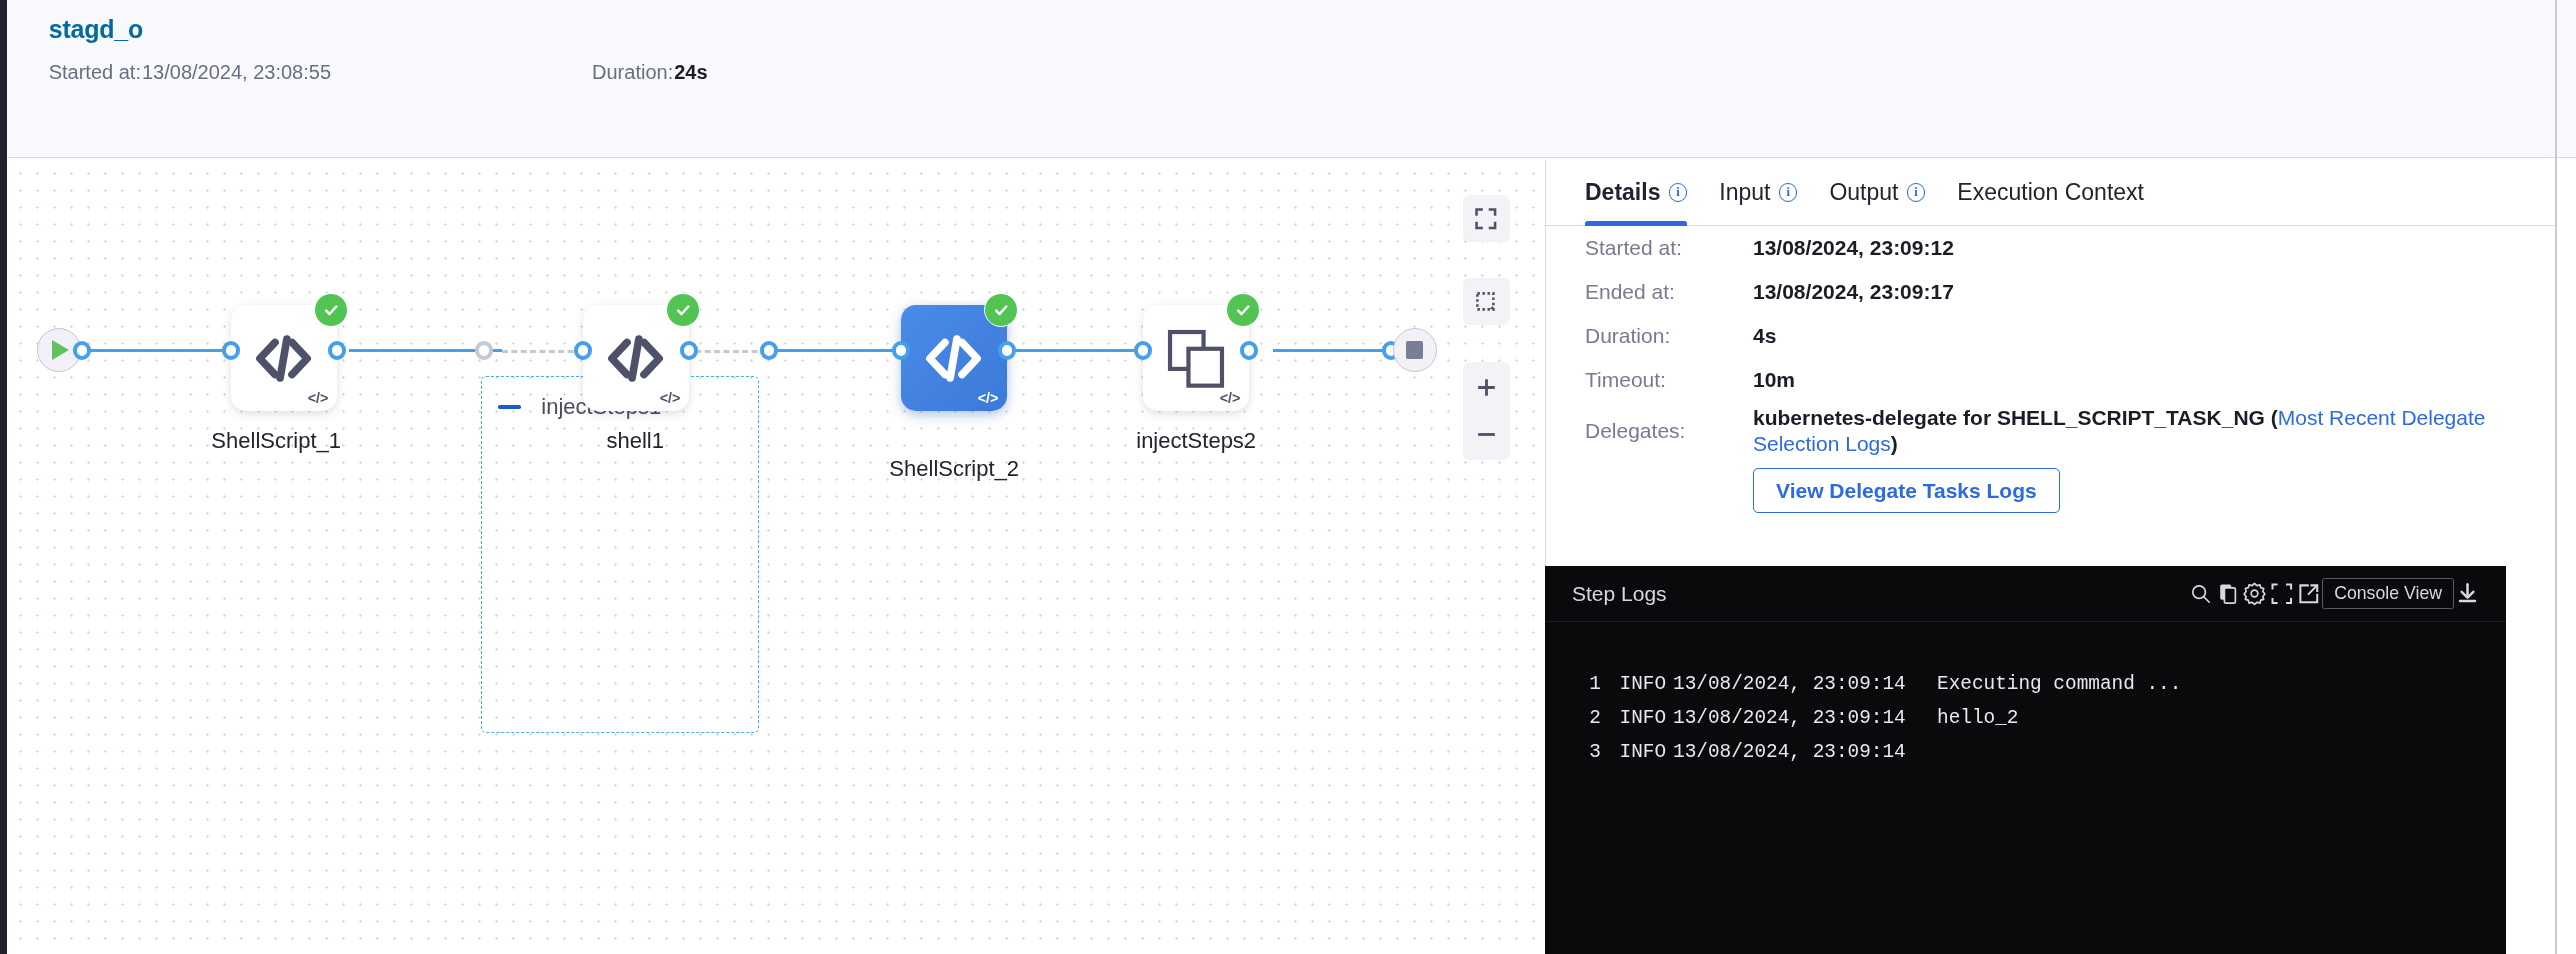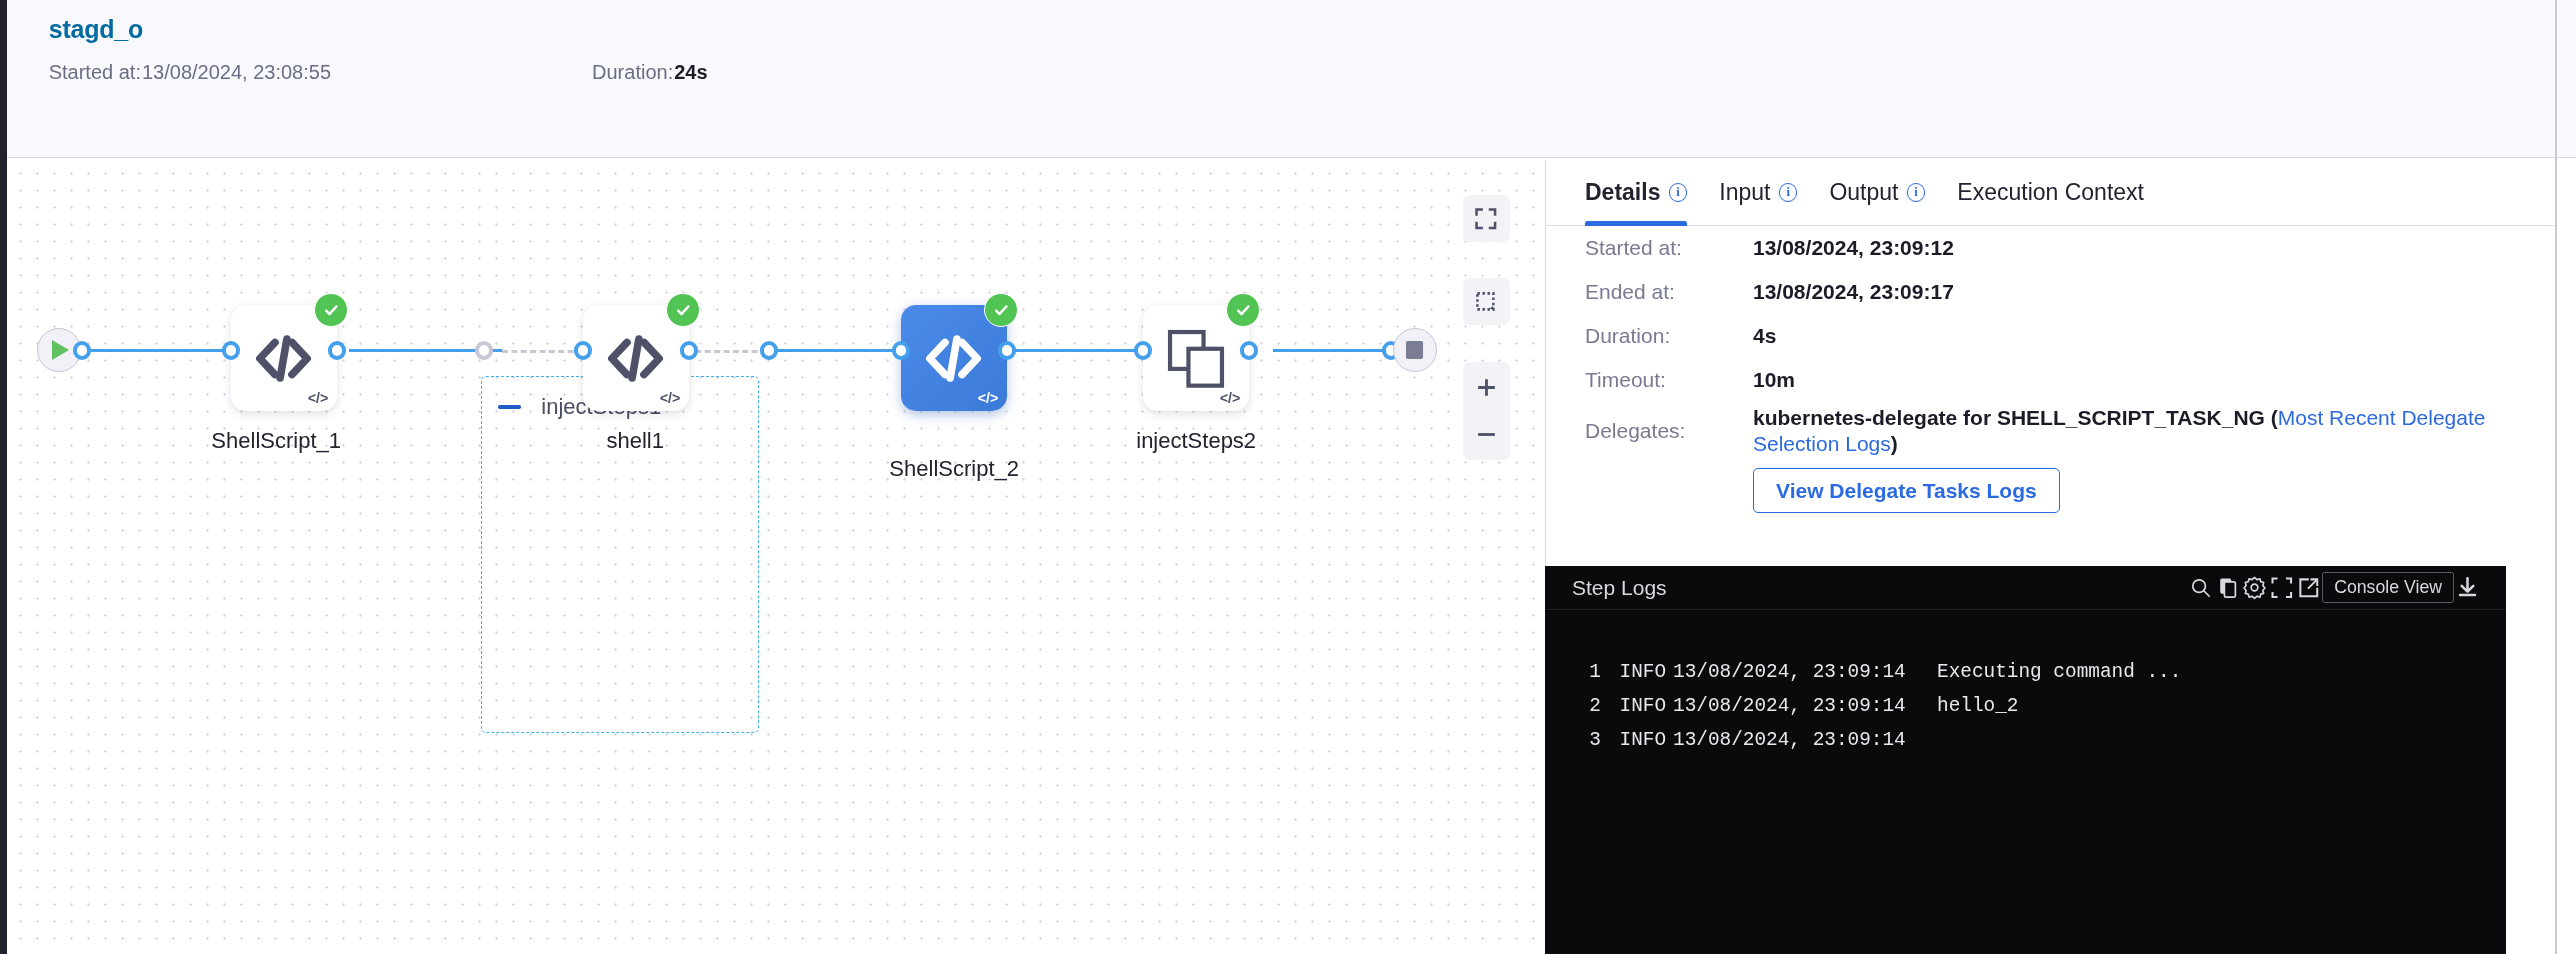--- a/index.html
+++ b/index.html
@@ -168,21 +168,21 @@
     padding: 9.3px 22px; cursor: pointer;
     font-family: "Liberation Sans", sans-serif;
   }
 
   
   .logs {
     position: absolute; left: 1545px; top: 566px; width: 961px; height: 389px;
     background: #0a0a0c;
   }
   .logs-bar {
-    height: 44px; display: flex; align-items: center; padding: 0 0 0 27px;
+    height: 56px; display: flex; align-items: center; padding: 0 0 0 27px;
     border-bottom: 0.8px solid #1e1e24;
   }
   .logs-title { font-size: 21px; color: #d8d8e0; }
   .logs-actions { margin-left: auto; display: flex; align-items: center; padding-right: 25px; }
   .logs-icon { width: 27px; height: 27px; display: flex; align-items: center; justify-content: center; cursor: pointer; }
   .console-view-btn {
     border: 0.8px solid #5a5a66; border-radius: 2.5px; color: #d8d8e0;
     font-size: 17.7px; padding: 4.2px 11px; background: transparent; cursor: pointer;
     font-family: "Liberation Sans", sans-serif; white-space: nowrap;
   }

